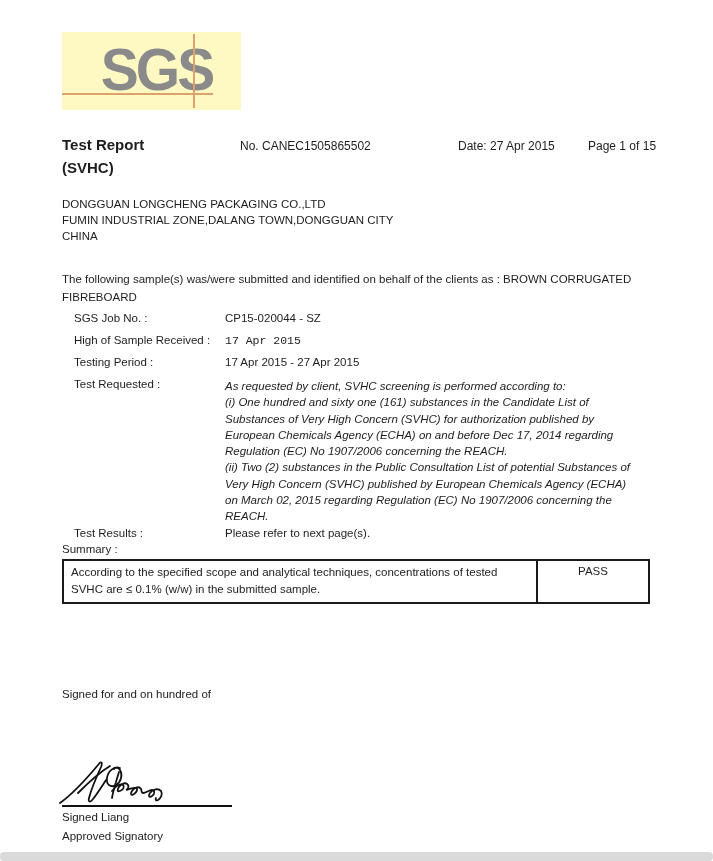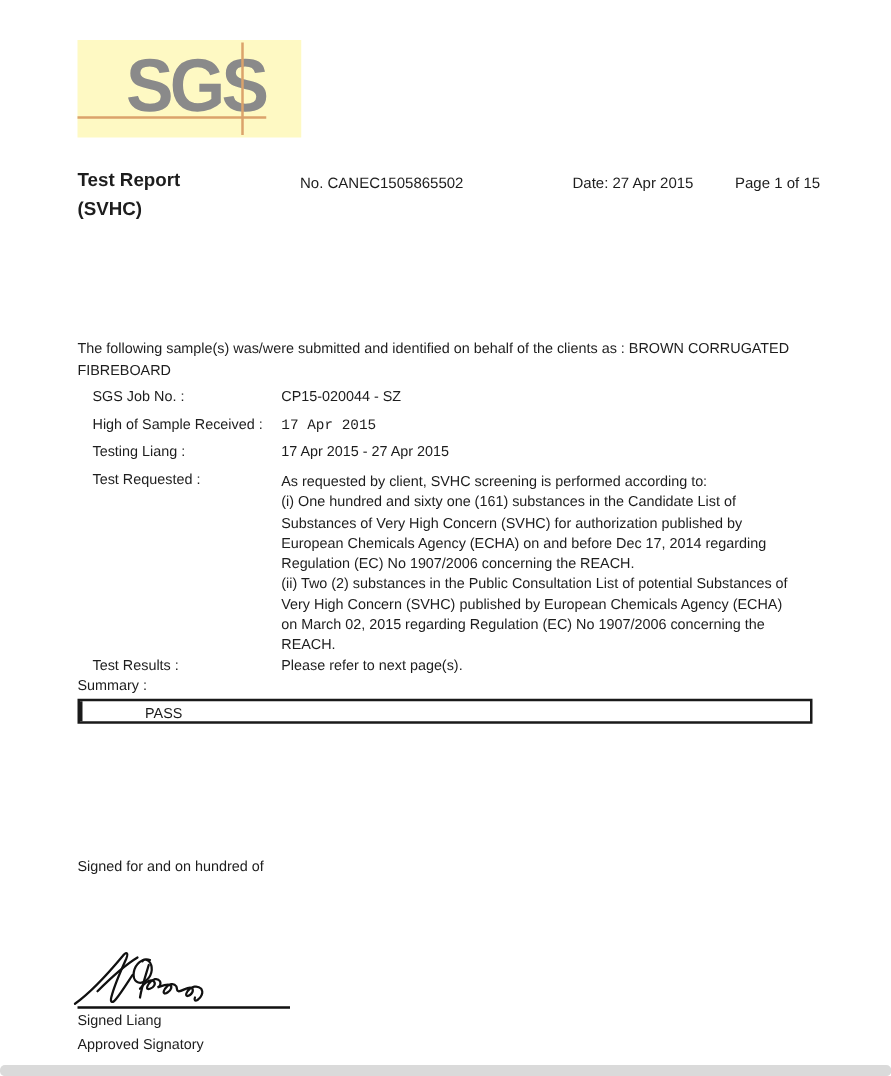--- a/index.html
+++ b/index.html
@@ -31,35 +31,35 @@
   .logo-vline{position:absolute;left:131px;top:2px;width:2px;height:74px;background:#dba36b;}
 
   
   .doc-title{font-size:15px;font-weight:bold;}
   .meta{font-size:12px;}
   .client-line{font-size:11.5px;line-height:16px;}
   .sample{left:62px;top:271px;width:600px;font-size:11.5px;line-height:17.5px;}
 
   .row-label{left:74px;font-size:11.5px;}
   .row-value{left:225px;font-size:11.5px;}
-  .pre{white-space:pre-line;width:480px;line-height:16.3px;}
+  .pre{white-space:pre-line;width:480px;line-height:16.3px;font-style:italic;}
 
   
   .summary-label{left:62px;top:543px;font-size:11.5px;}
   .summary-table{
     left:62px;top:559px;width:588px;
     border:2px solid #1a1a1a;
     display:flex;box-sizing:border-box;
   }
   .summary-cell-text{
     flex:1;padding:3px 7px 5px 7px;
     font-size:11.5px;line-height:16.5px;
   }
   .summary-cell-result{
-    width:132px;border-left:2px solid #1a1a1a;
+    width:112px;border-left:2px solid #1a1a1a;
     text-align:center;padding-top:4px;
     font-size:11.5px;box-sizing:border-box;
   }
 
   
   .signoff-line{font-size:11.5px;line-height:15.5px;}
   .sig-underline{left:62px;top:805px;width:170px;height:2px;background:#111;}
   .sig-svg{left:58px;top:760px;}
   .sig-name{left:62px;top:811px;font-size:11.5px;}
   .sig-title{left:62px;top:830px;font-size:11.5px;}
@@ -79,48 +79,54 @@
     <div class="logo-hline"></div>
     <div class="logo-vline"></div>
   </div>
 
   <div class="abs doc-title" style="left:62px;top:136px;">Test Report</div>
   <div class="abs doc-title" style="left:62px;top:159px;">(SVHC)</div>
   <div class="abs meta" style="left:240px;top:139px;">No. CANEC1505865502</div>
   <div class="abs meta" style="left:458px;top:139px;">Date: 27 Apr 2015</div>
   <div class="abs meta" style="left:588px;top:139px;">Page 1 of 15</div>
 
+  <div class="abs" style="left:62px;top:196px;">
+    <div class="client-line">DONGGUAN LONGCHENG PACKAGING CO.,LTD</div>
+    <div class="client-line">FUMIN INDUSTRIAL ZONE,DALANG TOWN,DONGGUAN CITY</div>
+    <div class="client-line">CHINA</div>
+  </div>
 
   <div class="abs sample">The following sample(s) was/were submitted and identified on behalf of the clients as : BROWN CORRUGATED FIBREBOARD</div>
 
   <div class="abs row-label" style="top:312px;">SGS Job No. :</div>
   <div class="abs row-value" style="top:312px;">CP15-020044 - SZ</div>
 
   <div class="abs row-label" style="top:334px;">High of Sample Received :</div>
   <div class="abs row-value" style="top:334px;font-family:Liberation Mono, monospace;">17 Apr 2015</div>
 
-  <div class="abs row-label" style="top:356px;">Testing Liang :</div>
+  <div class="abs row-label" style="top:356px;">Testing Period :</div>
   <div class="abs row-value" style="top:356px;">17 Apr 2015 - 27 Apr 2015</div>
 
   <div class="abs row-label" style="top:378px;text-align:right;">Test Requested :</div>
   <div class="abs row-value pre" style="top:378px;">As requested by client, SVHC screening is performed according to:
 (i) One hundred and sixty one (161) substances in the Candidate List of
 Substances of Very High Concern (SVHC) for authorization published by
 European Chemicals Agency (ECHA) on and before Dec 17, 2014 regarding
 Regulation (EC) No 1907/2006 concerning the REACH.
 (ii) Two (2) substances in the Public Consultation List of potential Substances of
 Very High Concern (SVHC) published by European Chemicals Agency (ECHA)
 on March 02, 2015 regarding Regulation (EC) No 1907/2006 concerning the
 REACH.</div>
 
   <div class="abs row-label" style="top:527px;">Test Results :</div>
   <div class="abs row-value" style="top:527px;">Please refer to next page(s).</div>
 
   <div class="abs summary-label">Summary :</div>
   <div class="abs summary-table">
+    <div class="summary-cell-text">According to the specified scope and analytical techniques, concentrations of tested SVHC are ≤ 0.1% (w/w) in the submitted sample.</div>
     <div class="summary-cell-result">PASS</div>
   </div>
 
   <div class="abs" style="left:62px;top:687px;">
     <div class="signoff-line">Signed for and on hundred of</div>
   </div>
 
   <svg class="abs sig-svg" width="175" height="46" viewBox="0 0 175 46">
     <g fill="none" stroke="#111111" stroke-width="1.8" stroke-linecap="round">
       <path d="M2,43 C16,33 30,17 40,5 C43,1 45,2 43,7 C38,18 33,30 31,38 C30,42 32,43 35,39 C39,34 44,26 48,20"></path>

